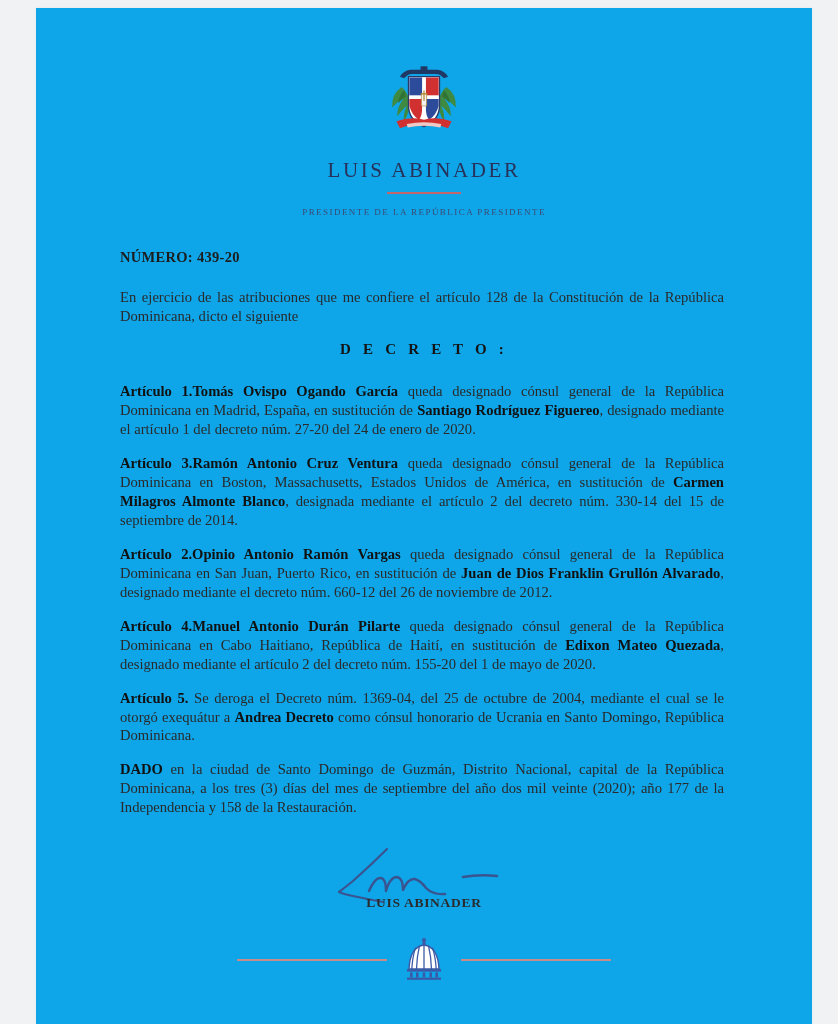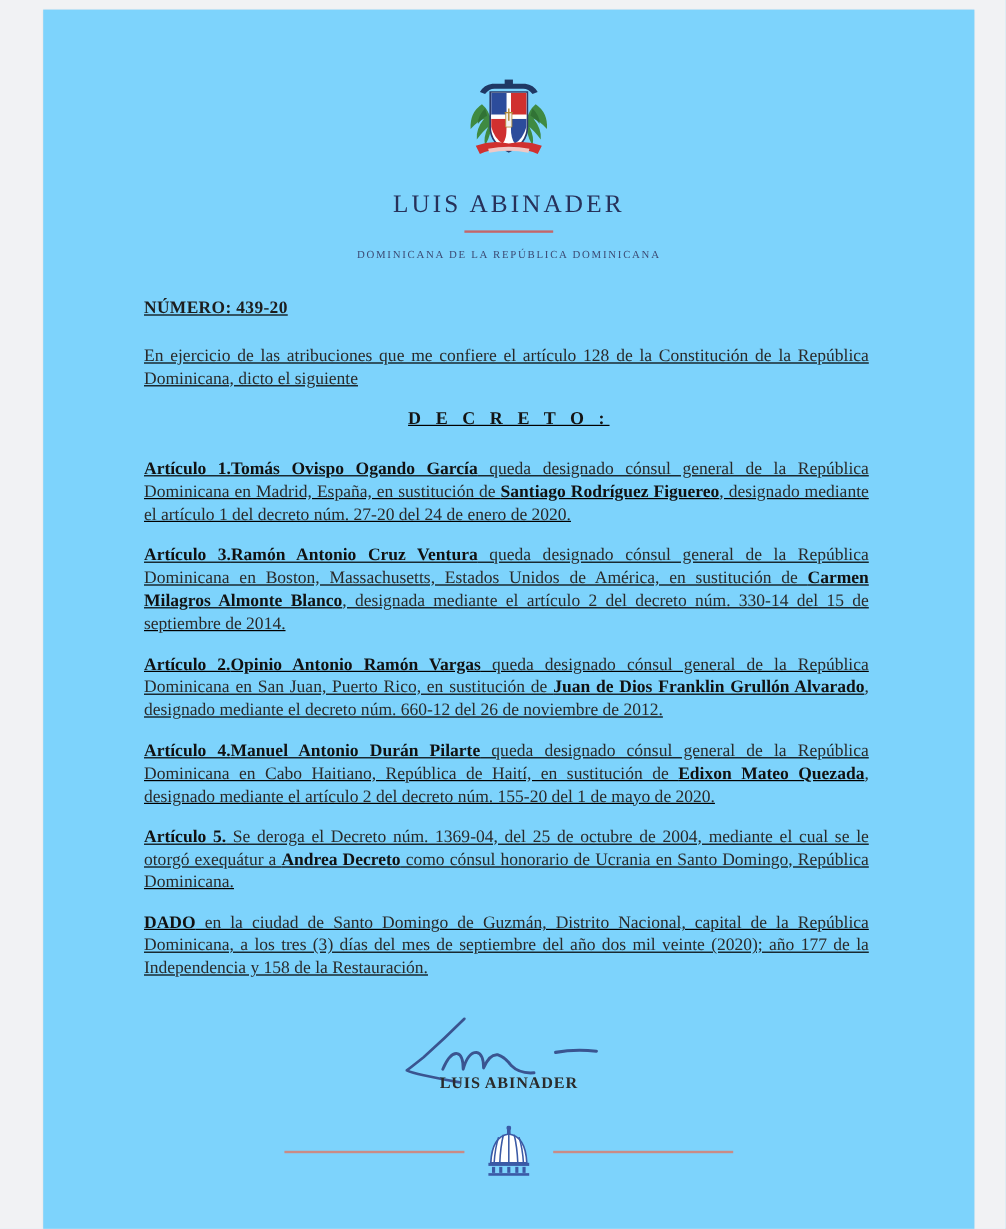--- a/index.html
+++ b/index.html
@@ -13,21 +13,21 @@
     font-family: "Liberation Serif", "DejaVu Serif", serif;
     overflow: hidden;
   }
 
   #page {
     position: absolute;
     left: 36px;
     top: 8px;
     width: 776px;
     height: 1016px;
-    background: #7dd3fc;
+    background: #0ea5e9;
     box-shadow: 0 0 2px rgba(0,0,0,0.06);
     overflow: hidden;
   }
 
   
   .header {
     text-align: center;
     padding-top: 48px;
   }
   .coat-of-arms {
@@ -56,21 +56,20 @@
     letter-spacing: 1.45px;
     color: #3c4a73;
     font-weight: 400;
   }
 
   
   .content {
     margin: 0 auto;
     padding-top: 32px;
     width: 608px;
-    text-decoration: underline;
   }
   .decree-number {
     font-size: 14.5px;
     font-weight: bold;
     color: #1d1d1d;
     letter-spacing: 0.3px;
     margin-bottom: 22px;
   }
   p.para {
     font-size: 14.6px;
@@ -172,21 +171,21 @@
       <path d="M50 40 L50 52 M46 44 L54 44" stroke="#b38a35" stroke-width="1.4"></path>
 
       <path d="M18 76 Q34 70 50 74 Q66 70 82 76 L78 84 Q64 78 50 81 Q36 78 22 84 Z" fill="#d0302f"></path>
       <path d="M30 79 Q50 75 70 79 L69 83 Q50 79 31 83 Z" fill="#f0c8c6"></path>
     </svg>
 
     <div class="presidential-name">LUIS ABINADER</div>
 
     <div class="name-rule"></div>
 
-    <div class="presidential-subtitle">DOMINICANA DE LA REPÚBLICA DOMINICANA</div>
+    <div class="presidential-subtitle">PRESIDENTE DE LA REPÚBLICA PRESIDENTE</div>
   </div>
 
   <div class="content">
 
     <div class="decree-number">NÚMERO: 439-20</div>
 
     <p class="para">En ejercicio de las atribuciones que me confiere el artículo 128 de la Constitución de la República Dominicana, dicto el siguiente</p>
 
     <div class="decreto-heading">D E C R E T O :</div>
 

